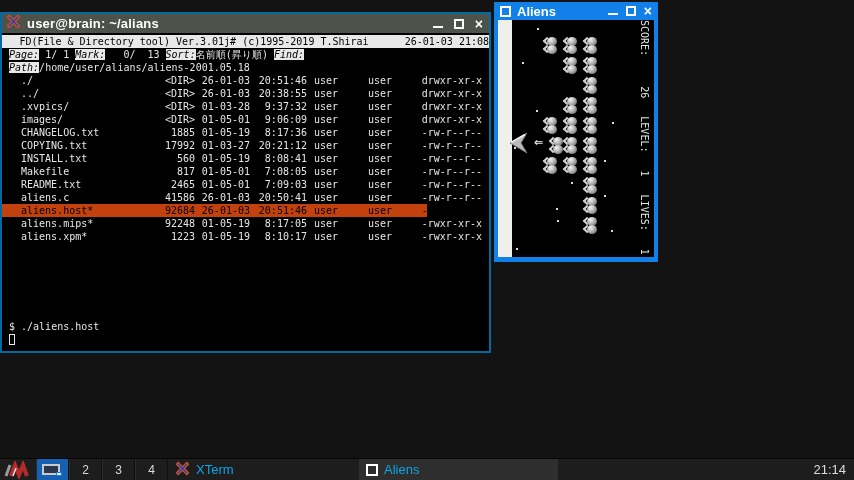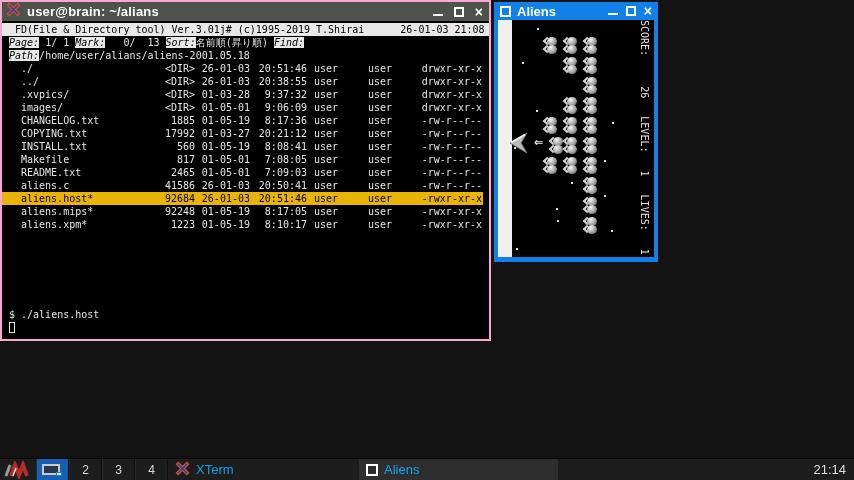--- a/index.html
+++ b/index.html
@@ -1,40 +1,40 @@
 <!DOCTYPE html>
 <html><head>
 <meta charset="utf-8">
 <style>
   * { margin:0; padding:0; box-sizing:border-box; }
   html,body { width:854px; height:480px; overflow:hidden; }
   body { background:#121312; position:relative; font-family:"Liberation Sans", sans-serif; }
 
   
-  #terminal-window { position:absolute; left:0; top:0; width:491px; height:341px;
-    border:2px solid #f9a8d4; background:#000; }
+  #terminal-window { position:absolute; left:0; top:12px; width:491px; height:341px;
+    border:2px solid #0369a1; background:#000; }
   .term-titlebar { height:19px; background:#4d524b; display:flex; align-items:center;
     padding:0 6px 0 4px; }
   .term-titlebar .title { color:#fff; font-weight:bold; font-size:13px; margin-left:6px;
     letter-spacing:.2px; }
   .tb-buttons { margin-left:auto; display:flex; align-items:center; gap:11px; }
   .btn-min { width:10px; height:2px; background:#fff; margin-top:6px; }
   .btn-max { width:10px; height:10px; border:2px solid #fff; }
   .btn-close { color:#fff; font-size:14px; font-weight:bold; line-height:10px; }
 
   .term-screen { position:relative; width:487px; height:316px; background:#000;
     color:#e6e6e6; font-family:"DejaVu Sans Mono", monospace; font-size:10px;
     line-height:13px; padding-top:2px; }
   .tline { height:13px; white-space:pre; padding-left:7px; }
-  .inv { background:#e8e8e8; color:#000; }
+  .inv { background:#e8e8e8; color:#000;text-align:right; }
   span.inv { padding:0;font-style:italic; }
 
   .frow { display:grid; grid-template-columns:156px 30px 55px 57px 55px 54px 66px;
     height:13px; padding-left:7px; white-space:pre; }
-  .frow.sel { background:#eab308; color:#000; width:481px; }
+  .frow.sel { background:#c2410c; color:#000; width:425px; }
   .c-name { padding-left:12px; }
   .c-size, .c-date, .c-time, .c-perms { text-align:right; }
   .c-owner { padding-left:7px; }
   .c-group { padding-left:6px; }
 
   .prompt-line { position:absolute; left:7px; top:287px; white-space:pre; }
   .term-cursor { position:absolute; left:7px; top:301px; width:6px; height:11px;
     border:1px solid #e6e6e6; }
 
   

